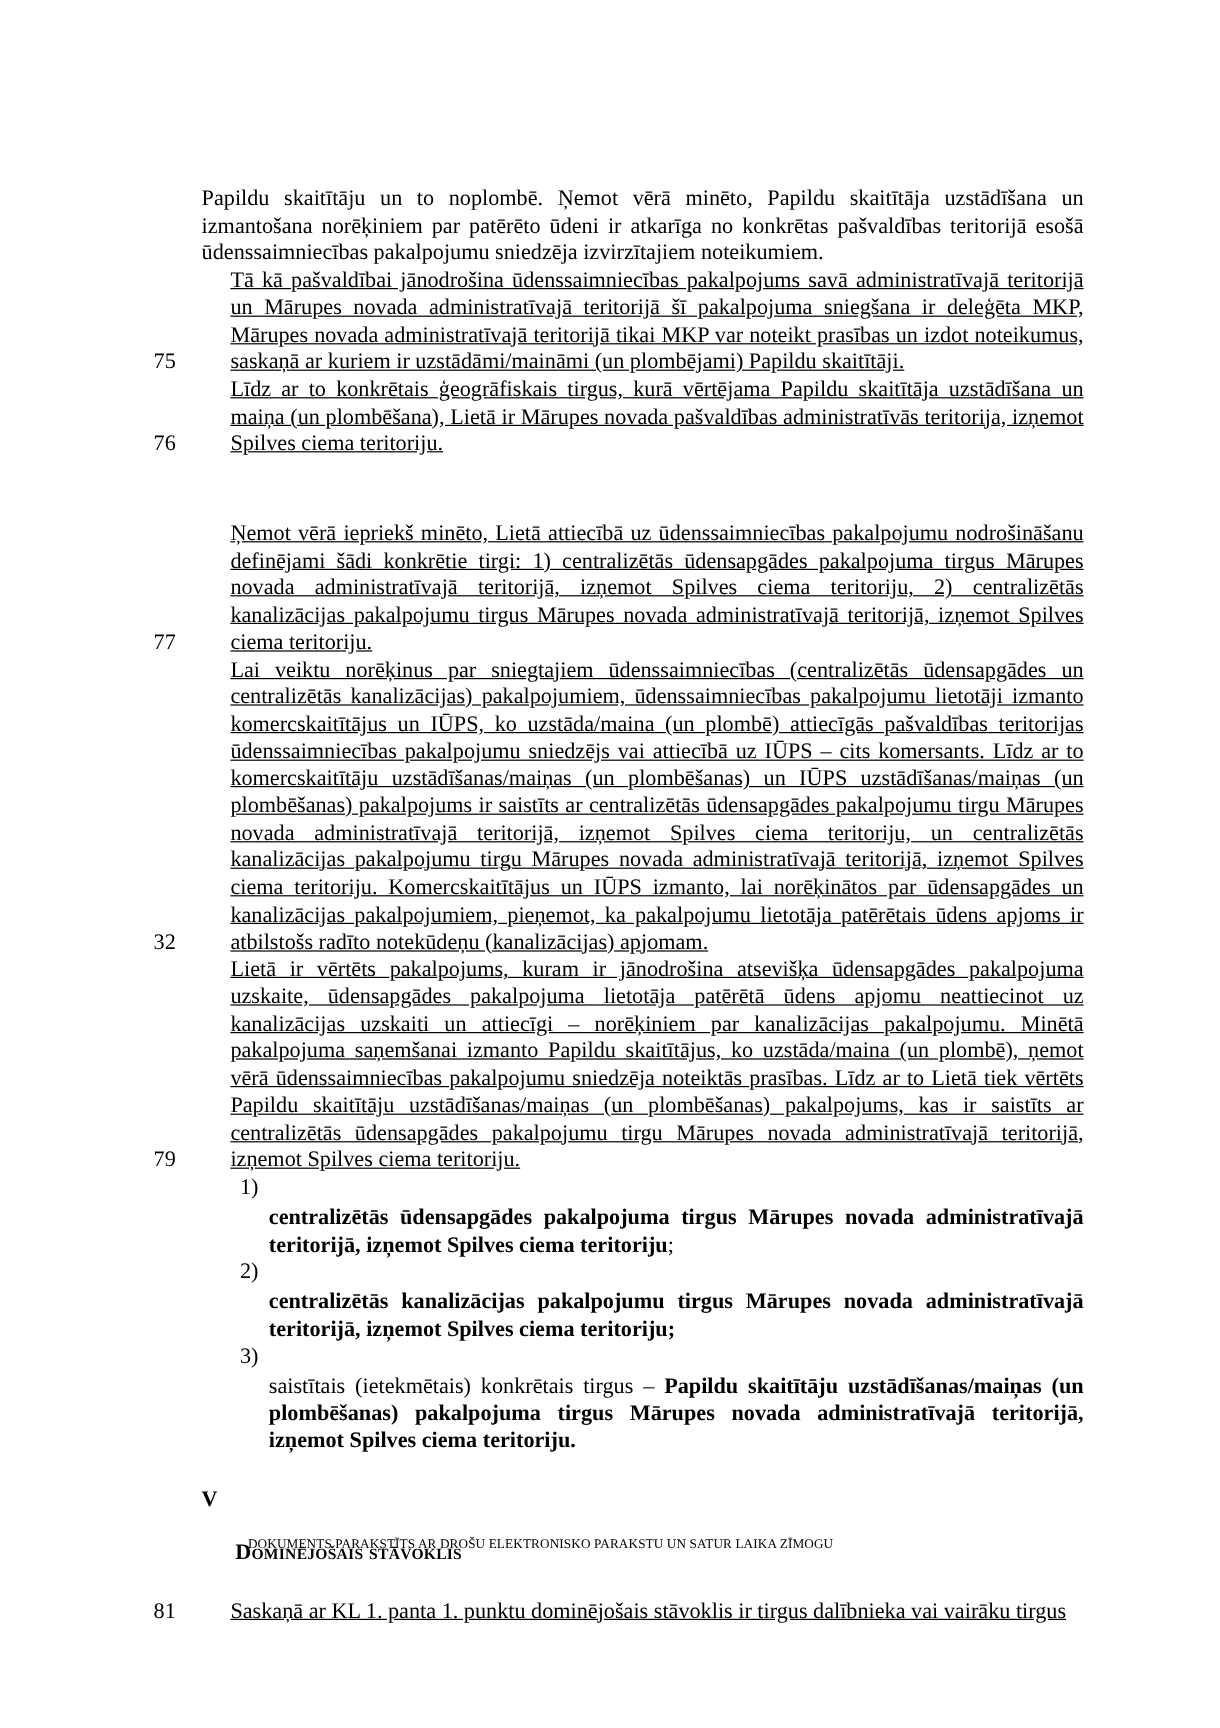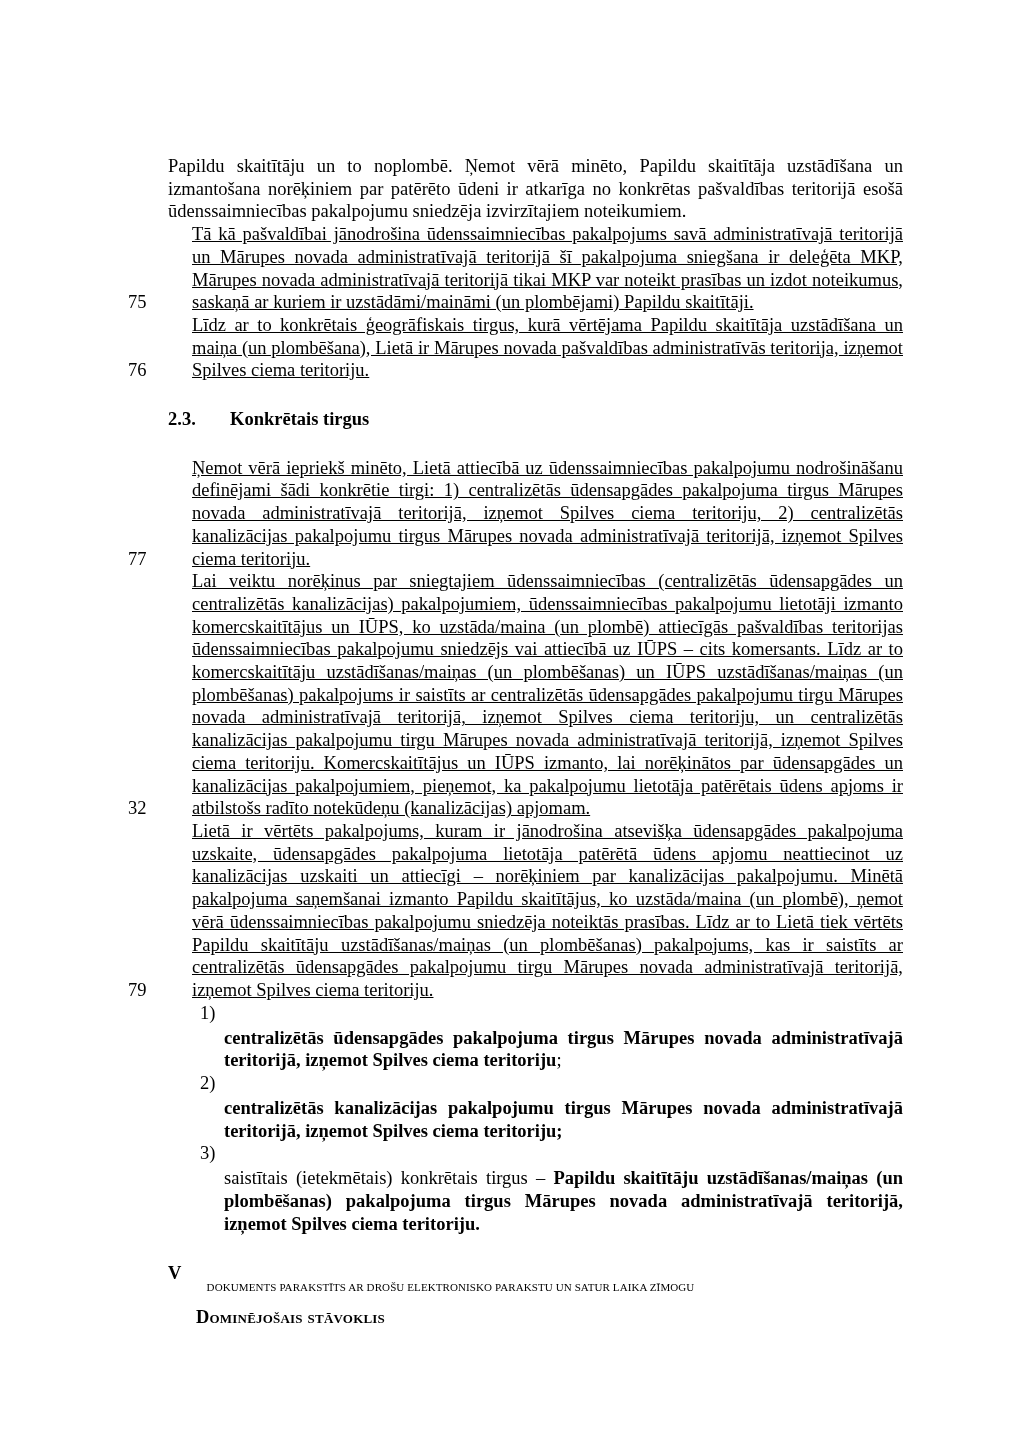--- a/index.html
+++ b/index.html
@@ -148,24 +148,20 @@
       <div class="para-body">Tā kā pašvaldībai jānodrošina ūdenssaimniecības pakalpojums savā administratīvajā teritorijā un Mārupes novada administratīvajā teritorijā šī pakalpojuma sniegšana ir deleģēta MKP, Mārupes novada administratīvajā teritorijā tikai MKP var noteikt prasības un izdot noteikumus, saskaņā ar kuriem ir uzstādāmi/maināmi (un plombējami) Papildu skaitītāji.</div>
     </div>
 
     <div class="para">
       <div class="para-num">76</div>
       <div class="para-body">Līdz ar to konkrētais ģeogrāfiskais tirgus, kurā vērtējama Papildu skaitītāja uzstādīšana un maiņa (un plombēšana), Lietā ir Mārupes novada pašvaldības administratīvās teritorija, izņemot Spilves ciema teritoriju.</div>
     </div>
 
     <div class="spacer-lg"></div>
 
-    <div class="heading-sub">
-      <span class="h-num">2.3.</span>
-      <span>Konkrētais tirgus</span>
-    </div>
 
     <div class="spacer-lg"></div>
 
     <div class="para">
       <div class="para-num">77</div>
       <div class="para-body">Ņemot vērā iepriekš minēto, Lietā attiecībā uz ūdenssaimniecības pakalpojumu nodrošināšanu definējami šādi konkrētie tirgi: 1) centralizētās ūdensapgādes pakalpojuma tirgus Mārupes novada administratīvajā teritorijā, izņemot Spilves ciema teritoriju, 2) centralizētās kanalizācijas pakalpojumu tirgus Mārupes novada administratīvajā teritorijā, izņemot Spilves ciema teritoriju.</div>
     </div>
 
     <div class="para">
       <div class="para-num">32</div>
@@ -199,18 +195,22 @@
 
     <div class="spacer-lg"></div>
 
     <div class="heading-roman">
       <span class="r-num">V</span>
       <span class="smallcaps">Dominējošais stāvoklis</span>
     </div>
 
     <div class="spacer-lg"></div>
 
+    <div class="para">
+      <div class="para-num">81</div>
+      <div class="para-body">Saskaņā ar KL 1. panta 1. punktu dominējošais stāvoklis ir tirgus dalībnieka vai vairāku tirgus</div>
+    </div>
 
   </div>
 
   <div class="footer">DOKUMENTS PARAKSTĪTS AR DROŠU ELEKTRONISKO PARAKSTU UN SATUR LAIKA ZĪMOGU</div>
 
 </div>
 
 </body></html>

